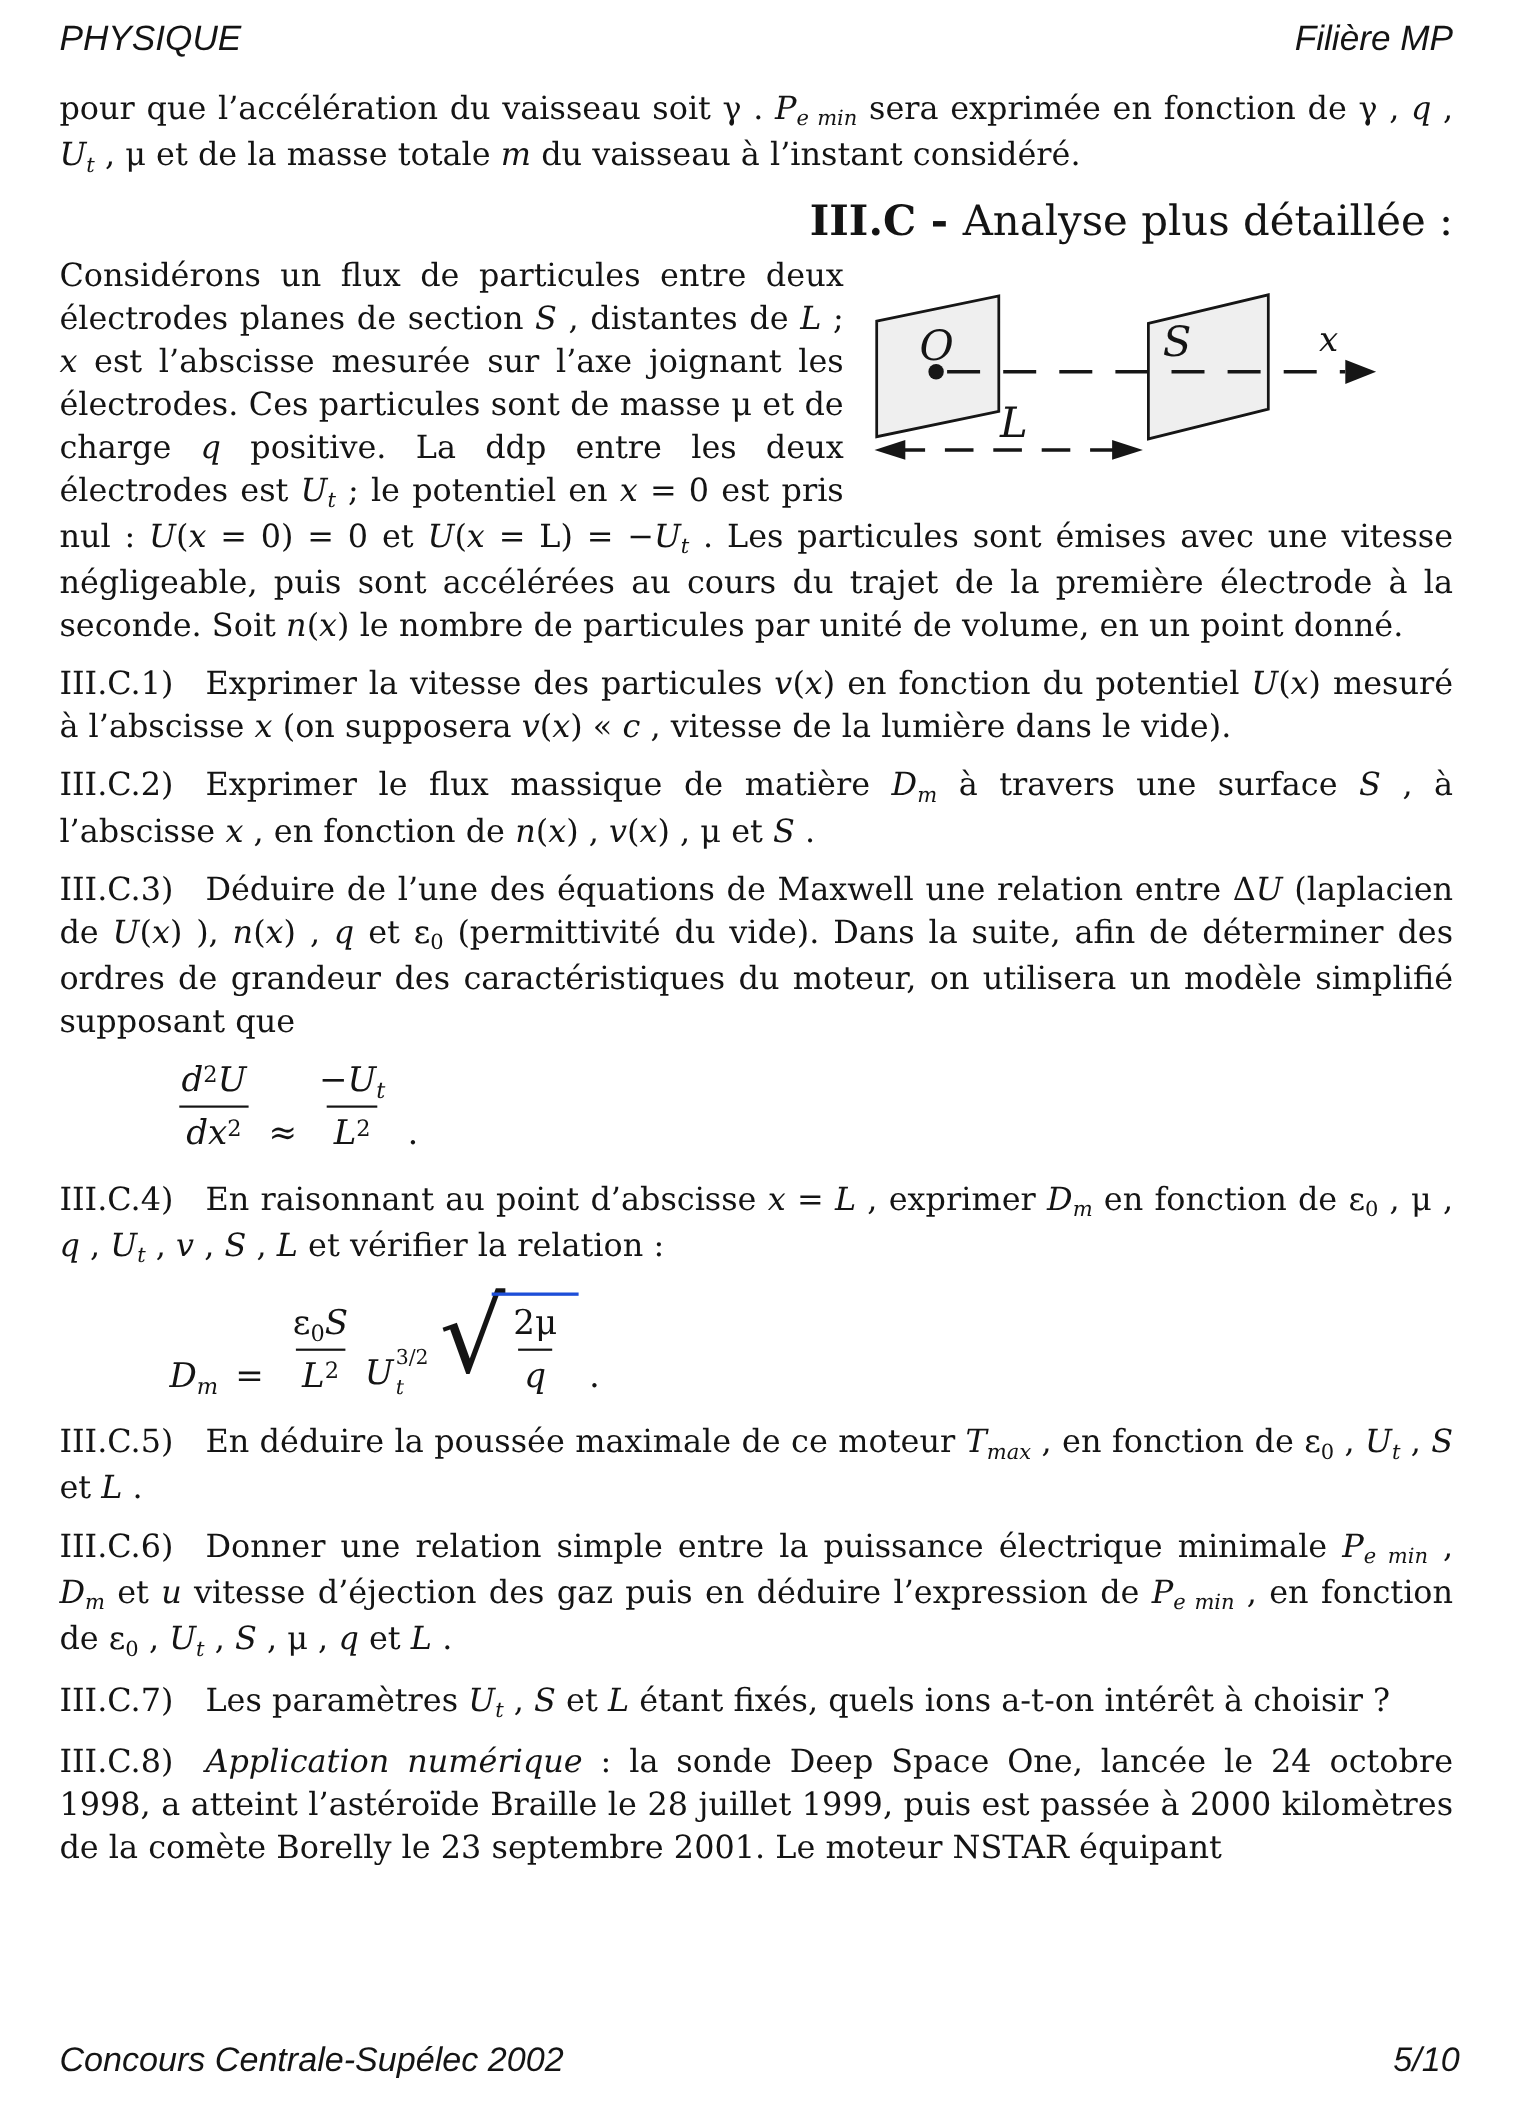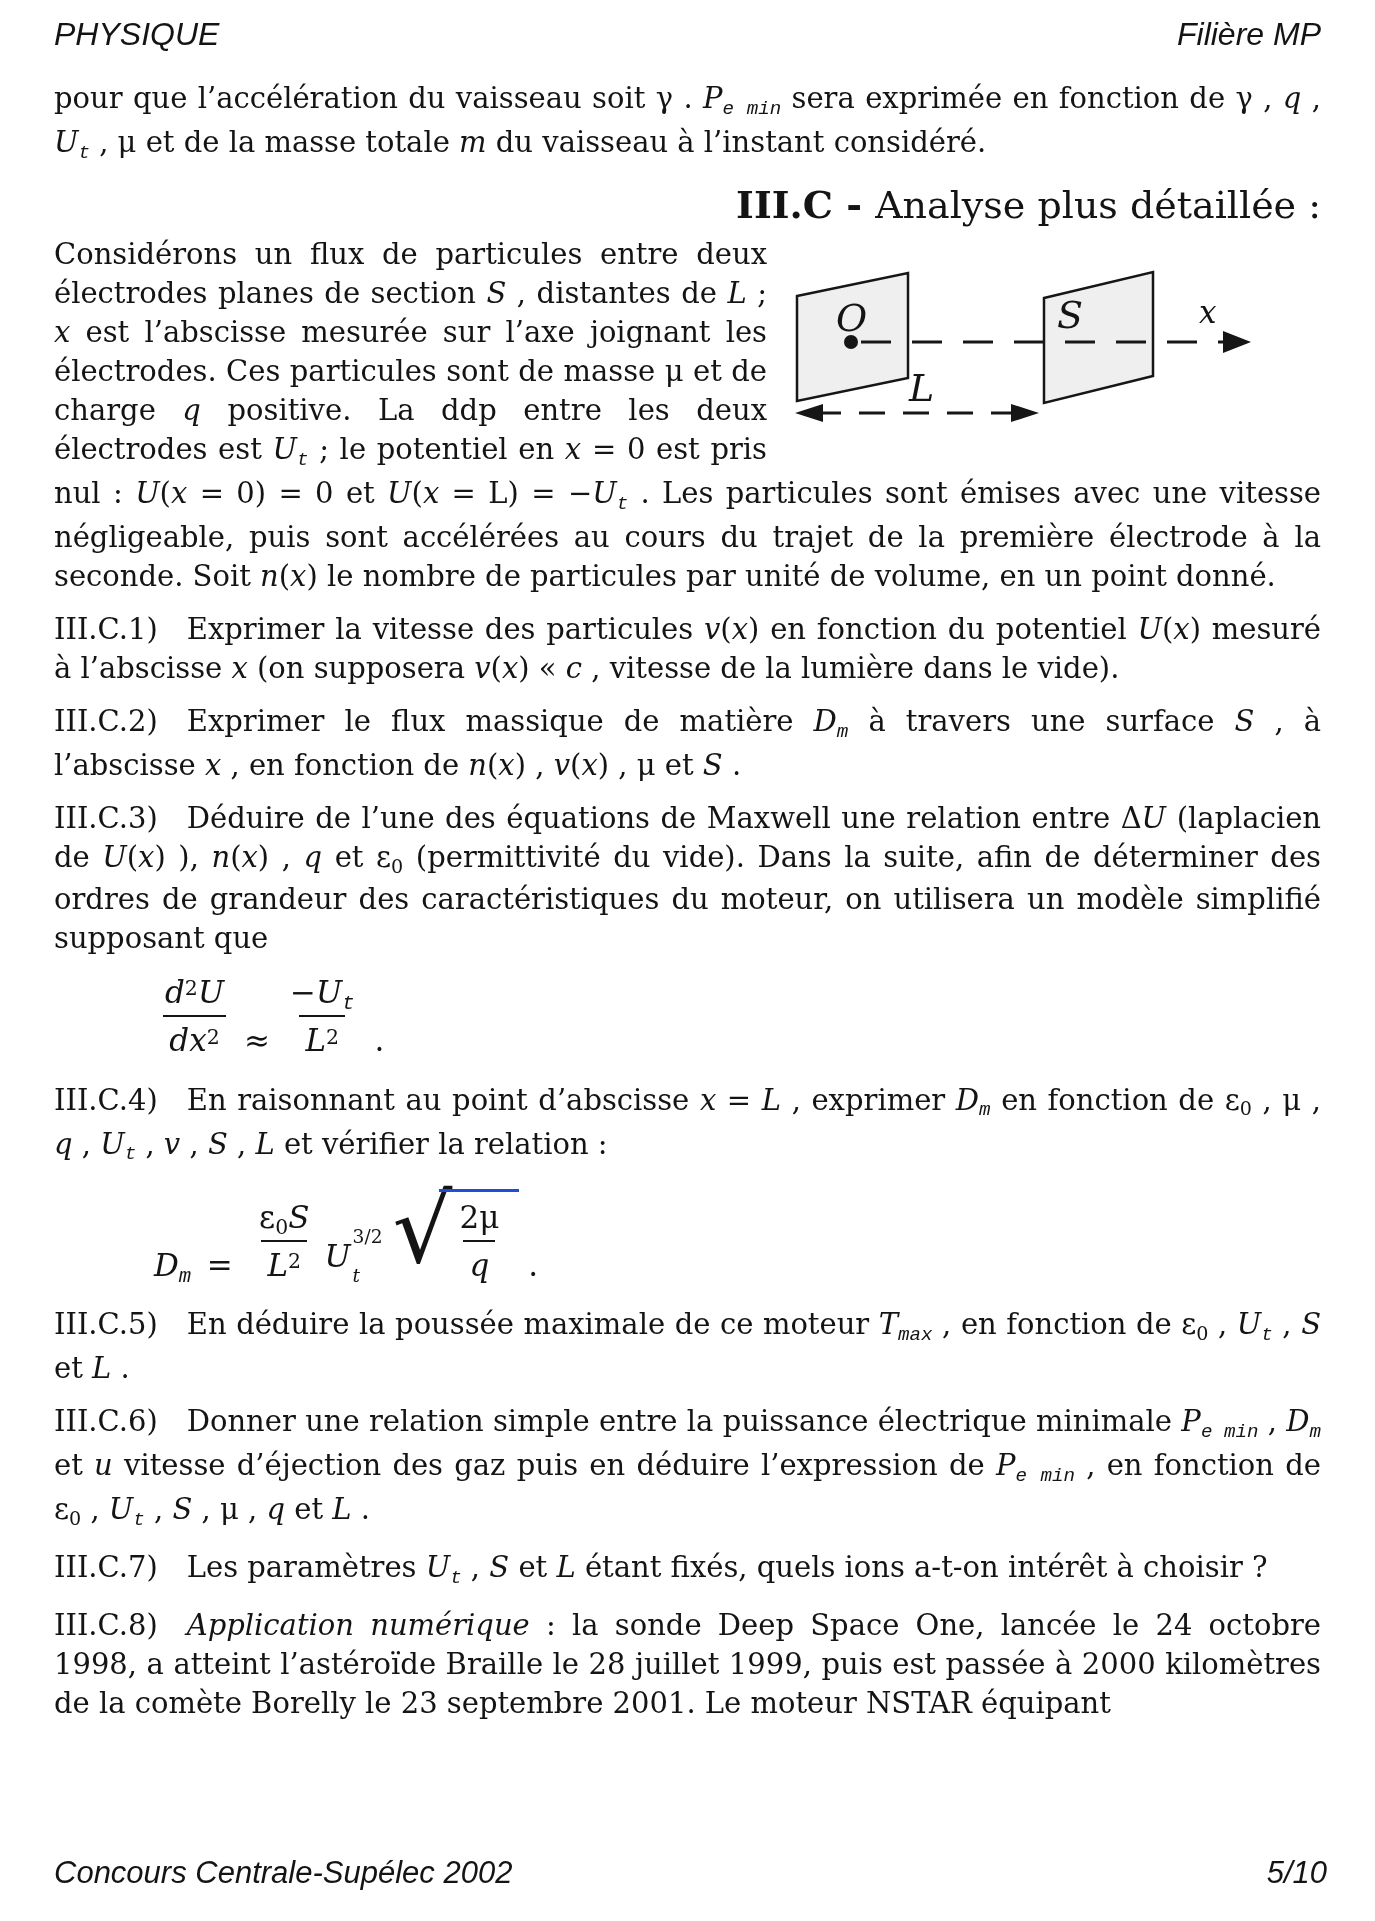--- a/index.html
+++ b/index.html
@@ -14,37 +14,37 @@
     display:flex;justify-content:space-between;align-items:baseline;
     font-family:"Liberation Sans","DejaVu Sans",sans-serif;
     font-style:italic;font-size:32px;margin-bottom:26px;
   }
   p.body{margin:0 0 14px 0;text-align:justify;line-height:39px;}
   p.heading{margin:18px 0 10px 0;font-size:38px;line-height:40px;text-align:right;}
   .r-n{}
   .r-i{font-style:italic;}
   .r-b{font-weight:bold;}
   .r-sub{font-size:0.66em;position:relative;top:0.30em;}
-  .r-isub{font-size:0.66em;position:relative;top:0.30em;font-style:italic;font-family:Liberation Mono, monospace;}
+  .r-isub{font-size:0.66em;position:relative;top:0.30em;font-style:italic;}
   .r-sup{font-size:0.66em;position:relative;top:-0.38em;}
   .figwrap{float:right;width:540px;height:208px;margin:6px 0 4px 14px;}
   .figtxt{font-family:"DejaVu Serif",serif;font-style:italic;font-size:38px;fill:#141414;}
   .figtxt-x{font-family:"DejaVu Serif",serif;font-style:italic;font-size:31px;fill:#141414;}
   .eq{
     display:flex;align-items:flex-end;
     font-size:31px;line-height:1.3;
     margin:14px 0 20px 100px;
   }
   .frac{display:inline-flex;flex-direction:column;align-items:center;margin:0 5px;}
   .frac .num{display:block;padding:0 6px 3px 6px;white-space:nowrap;}
   .frac .den{display:block;border-top:2.5px solid #141414;padding:3px 6px 0 6px;white-space:nowrap;}
   .rel{margin:0 9px;}
   .tail{margin-left:9px;}
   .ubase{display:inline-flex;align-items:center;margin-left:4px;white-space:nowrap;}
-  .ssk{display:inline-flex;flex-direction:column;align-items:flex-start;font-size:0.60em;line-height:1;gap:20px;margin-left:2px;}
+  .ssk{display:inline-flex;flex-direction:column;align-items:flex-start;font-size:0.60em;line-height:1;gap:8px;margin-left:2px;}
   .ssk .ssup{font-style:normal;}
   .ssk .ssub{font-style:italic;}
   .sqrt{display:inline-flex;align-items:flex-start;margin-left:10px;}
   .sqrt .rad{font-size:94px;line-height:1;font-style:normal;}
   .sqrt .cnt{border-top:3px solid #1d4ed8;margin-left:-13px;margin-top:6px;padding:5px 9px 0 9px;}
   .ftr{
     position:absolute;left:54px;right:48px;bottom:30px;
     display:flex;justify-content:space-between;align-items:baseline;
     font-family:"Liberation Sans","DejaVu Sans",sans-serif;
     font-style:italic;font-size:31px;

